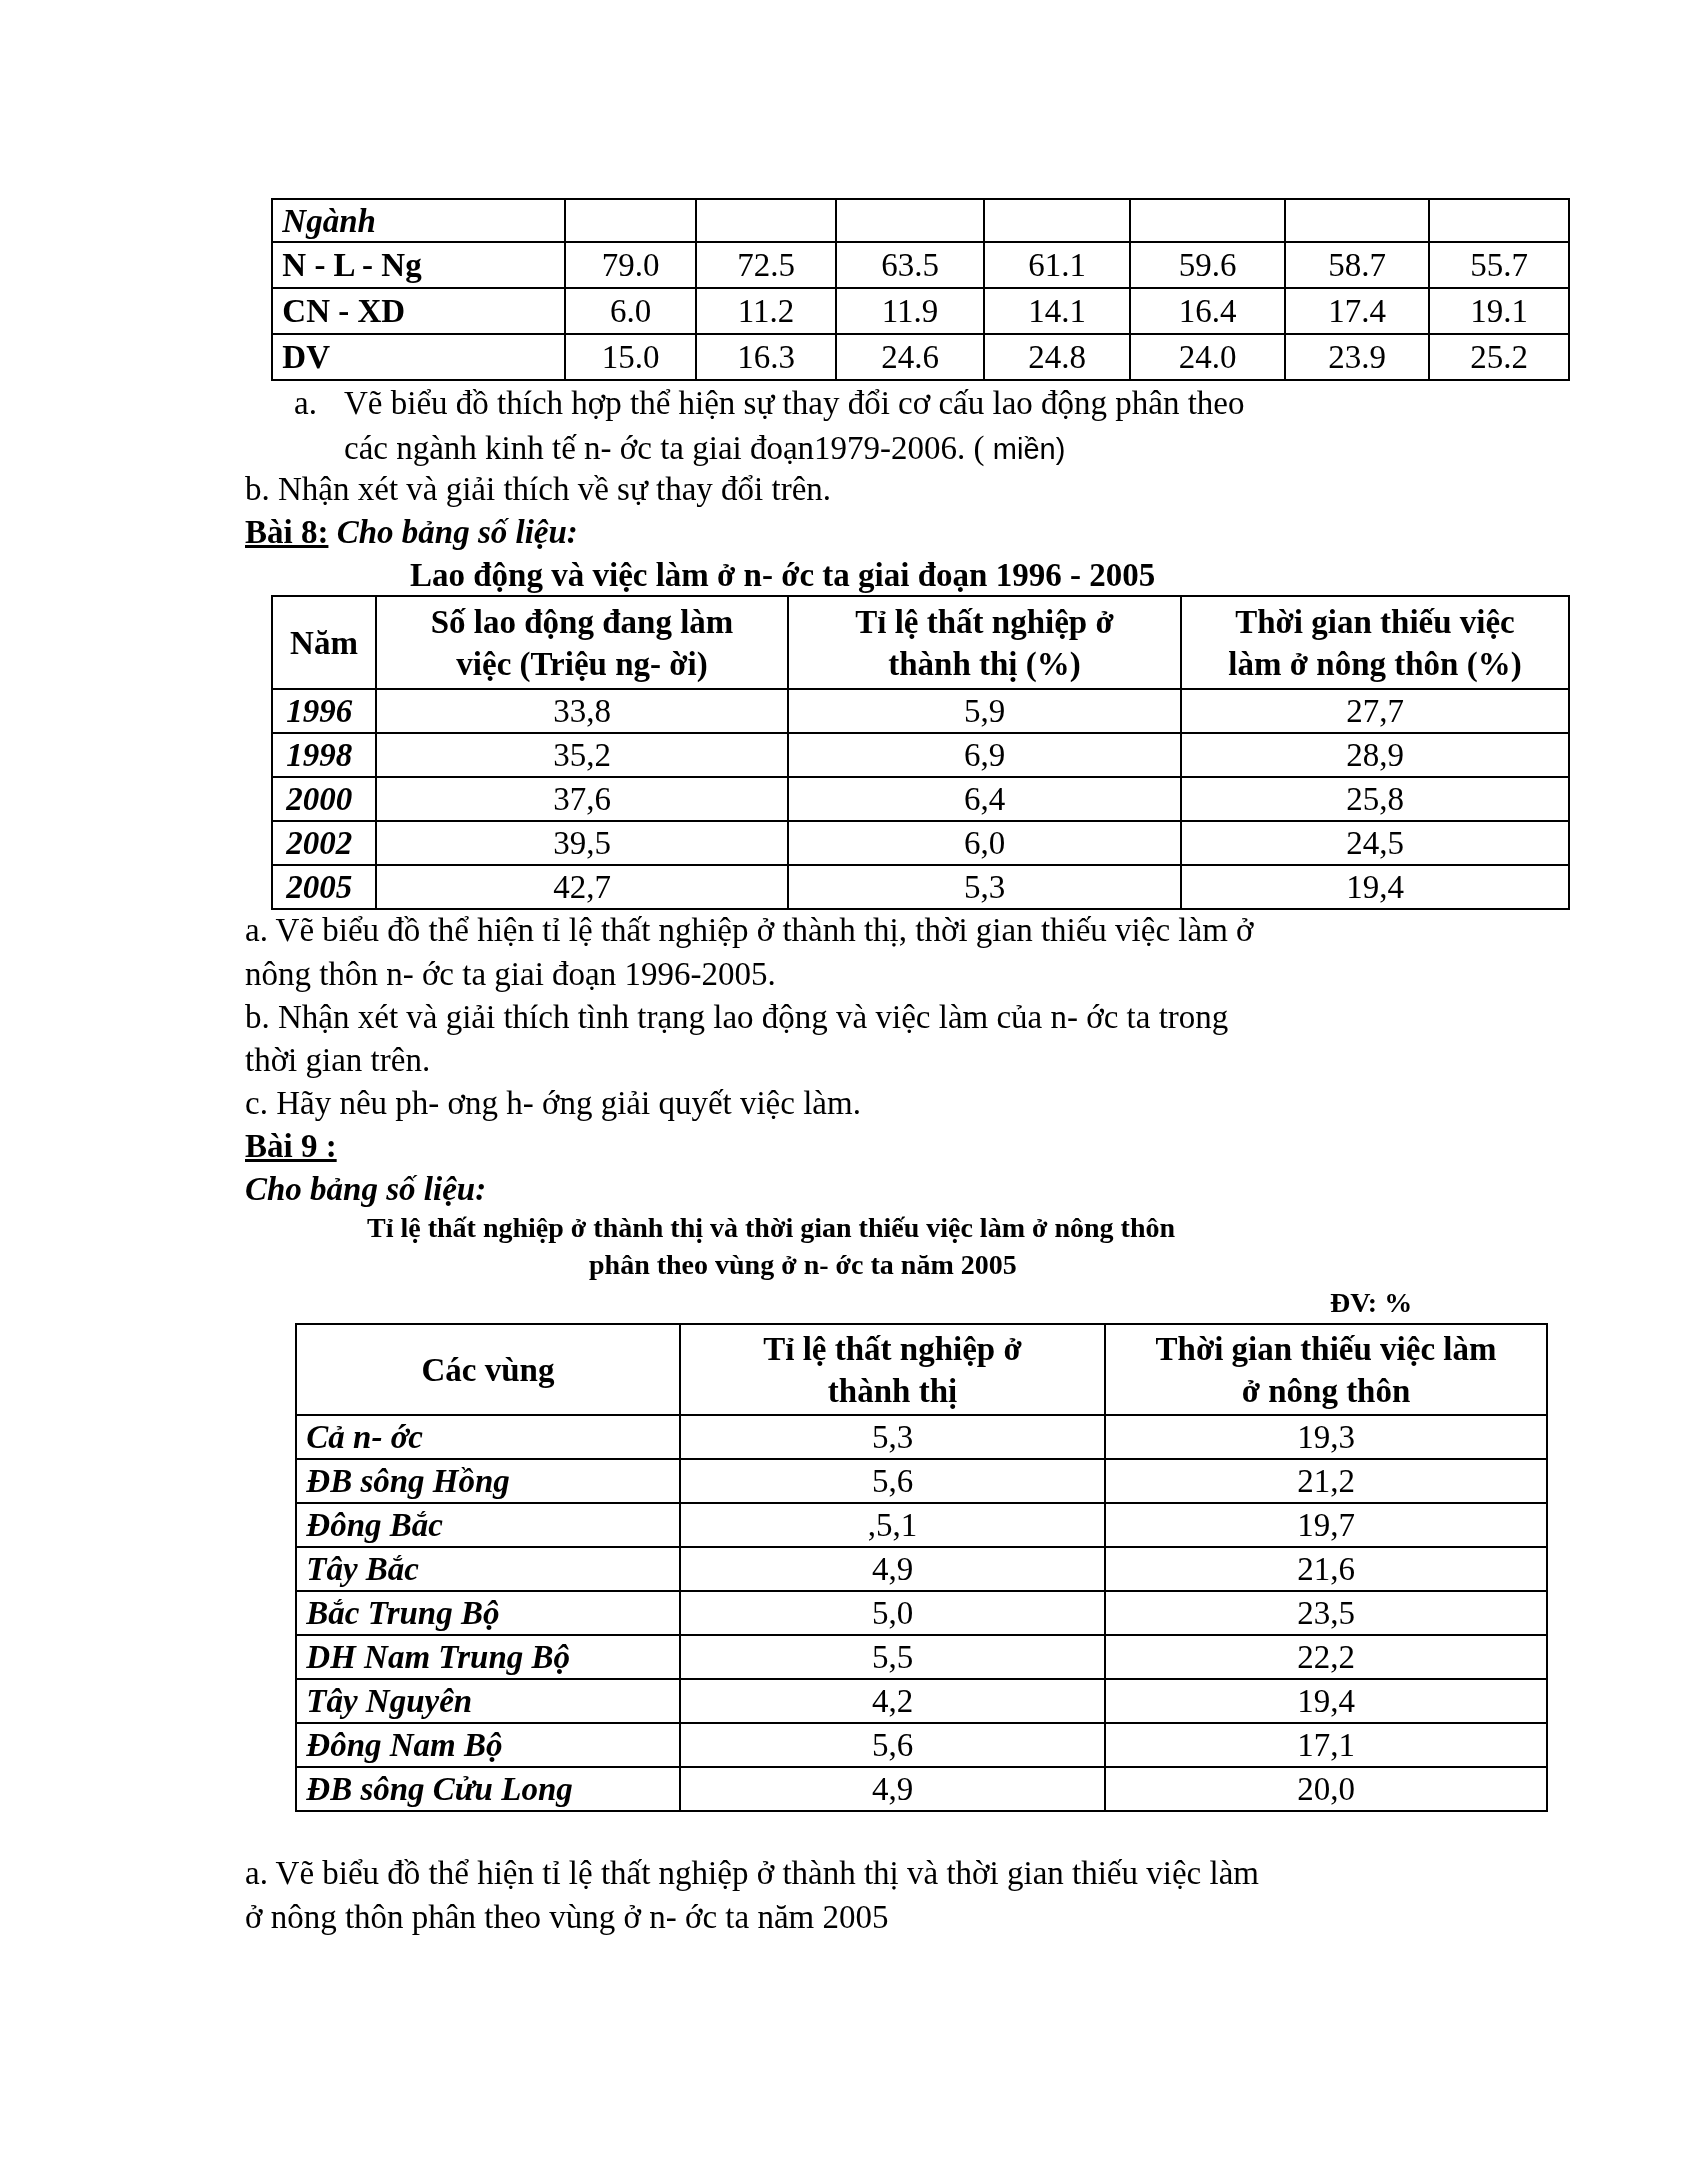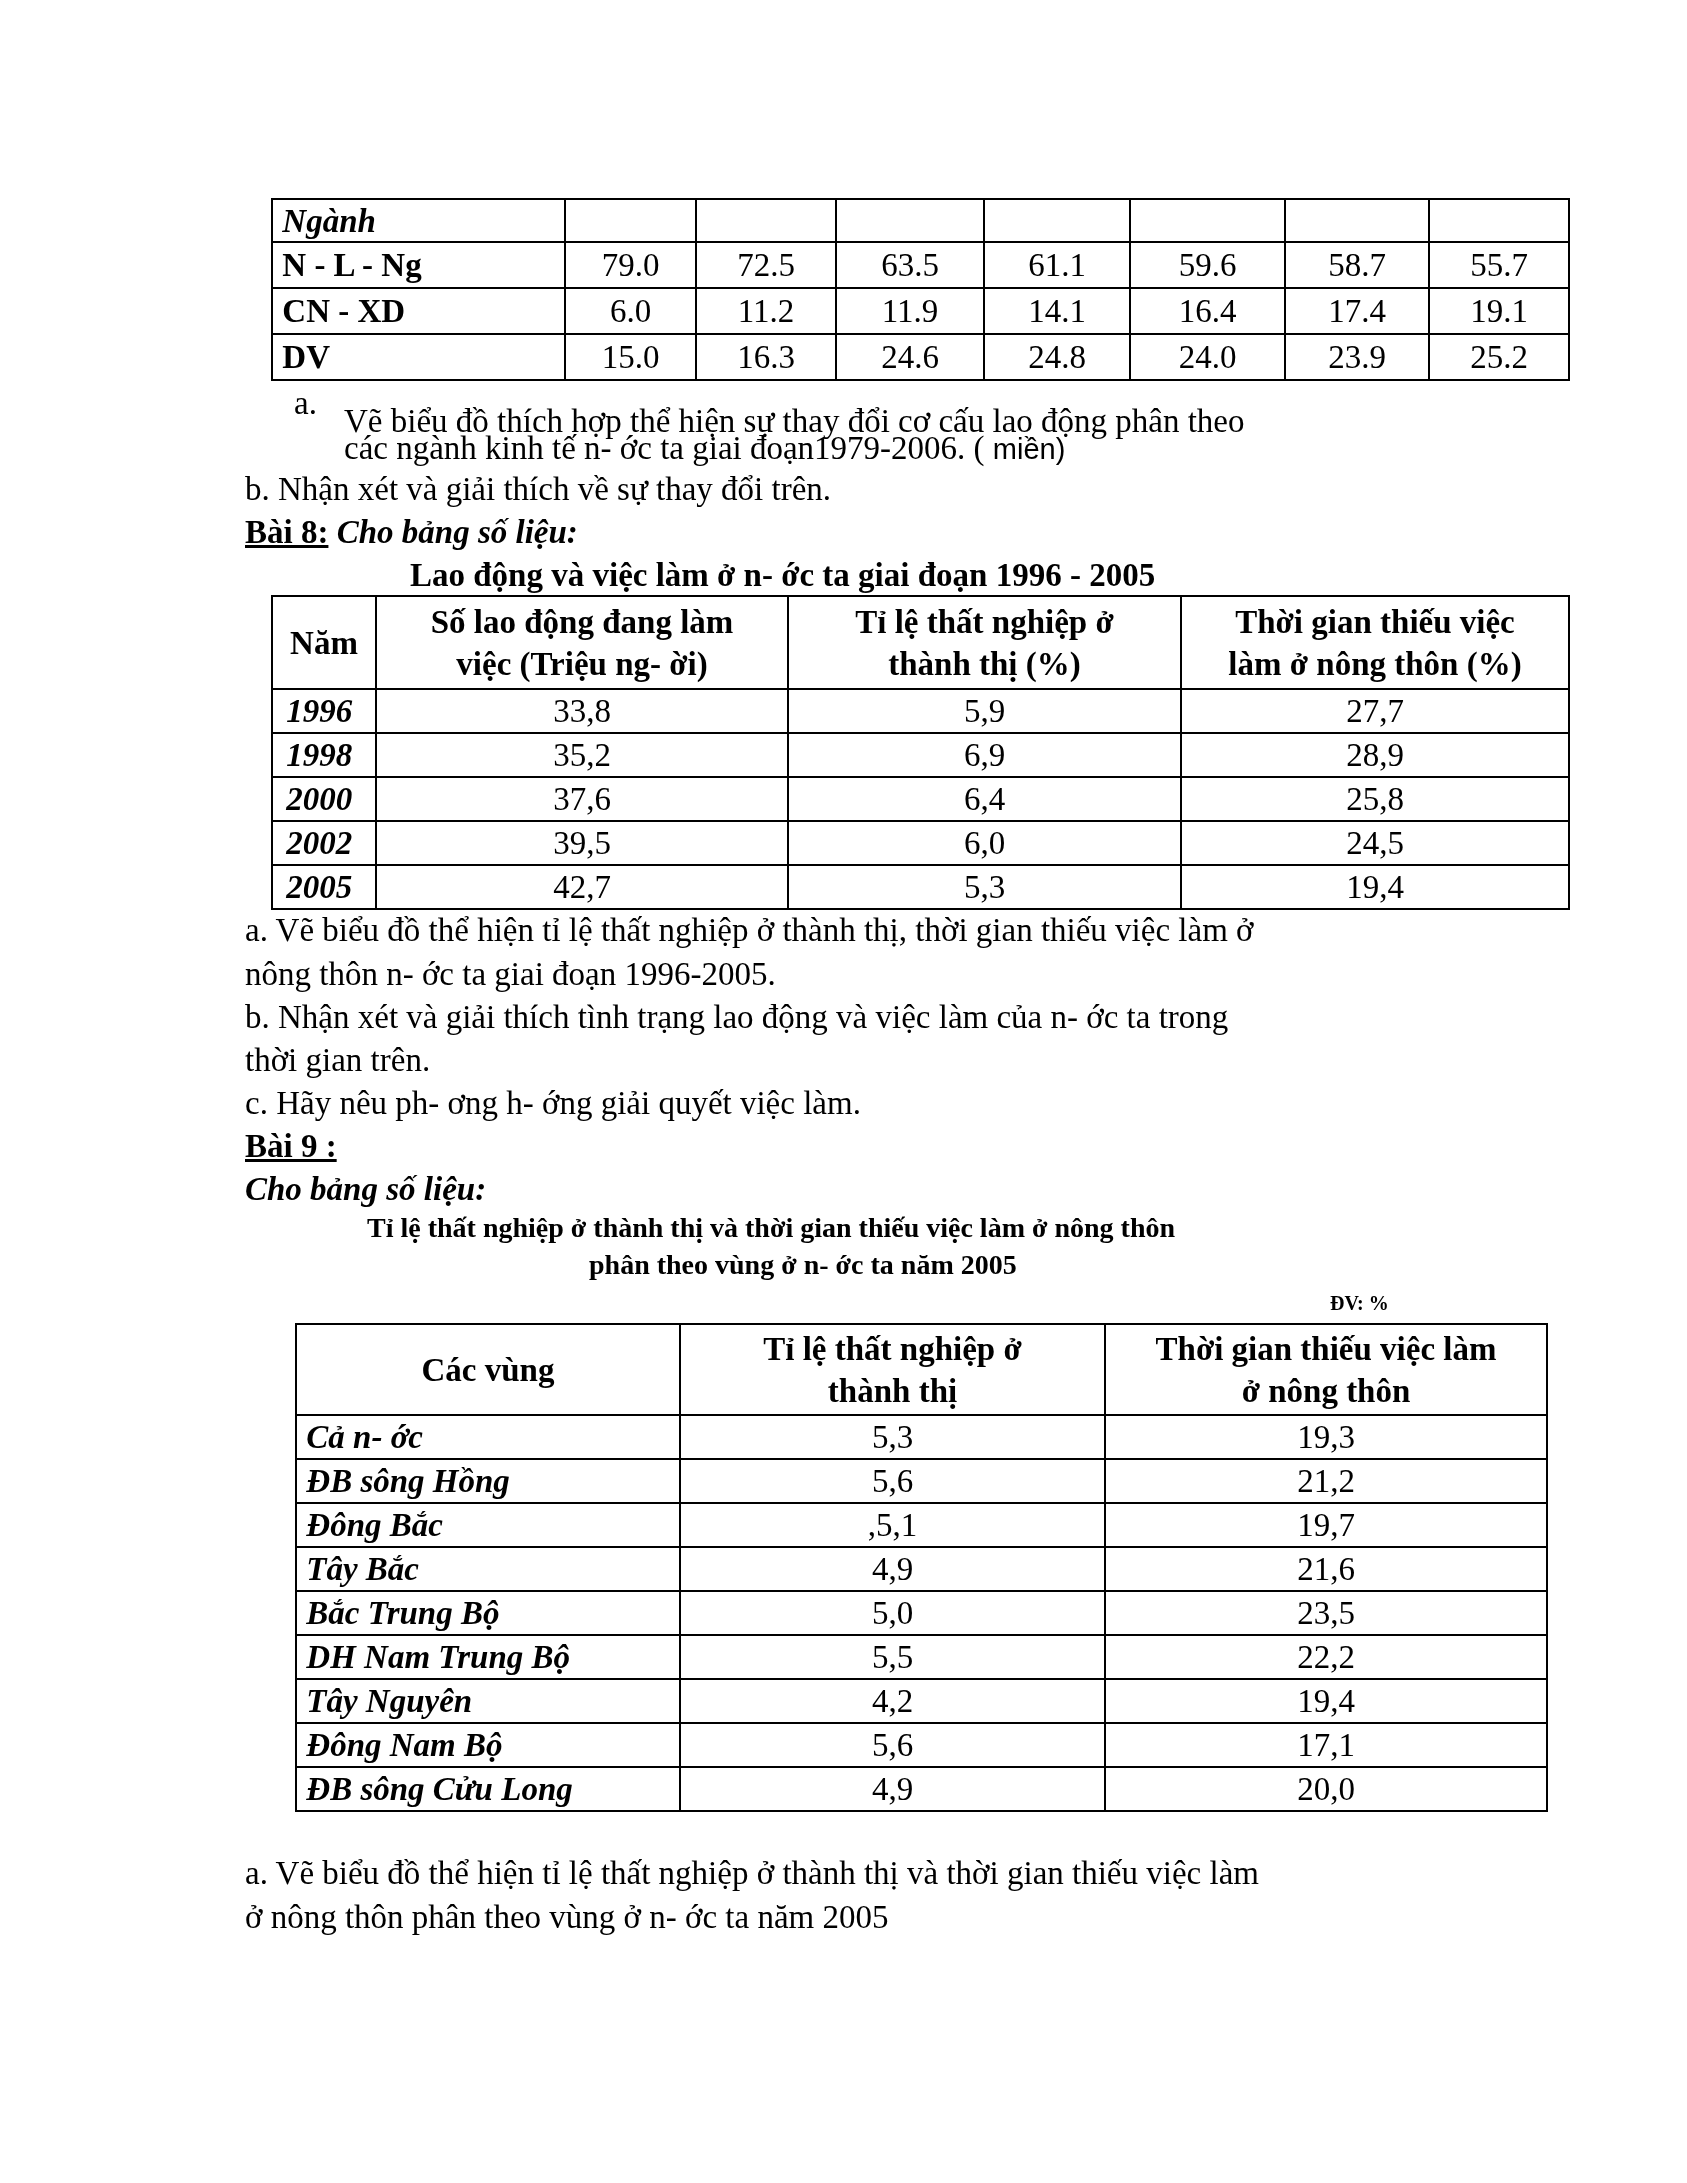--- a/index.html
+++ b/index.html
@@ -67,21 +67,21 @@
     <td class="num">24.6</td>
     <td class="num">24.8</td>
     <td class="num">24.0</td>
     <td class="num">23.9</td>
     <td class="num">25.2</td>
   </tr>
 </tbody>
   </table>
 
 <div class="line" style="left:294px; top:382px;">a.</div>
-<div class="line" style="left:344px; top:400px;text-align:right;">Vẽ biểu đồ thích hợp thể hiện sự thay đổi cơ cấu lao động phân theo</div>
+<div class="line" style="left:344px; top:382px;text-align:right;">Vẽ biểu đồ thích hợp thể hiện sự thay đổi cơ cấu lao động phân theo</div>
 <div class="line" style="left:344px; top:427px;">
   <span>các ngành kinh tế n- ớc ta giai đoạn1979-2006. (</span> <span class="sans">miền)</span>
 </div>
 <div class="line" style="left:245px; top:468px;">b. Nhận xét và giải thích về sự thay đổi trên.</div>
 
 <div class="line" style="left:245px; top:511px;">
   <span class="bold u">Bài 8:</span><span class="bold ital"> Cho bảng số liệu:</span>
 </div>
 <div class="line bold" style="left:410px; top:554px;">Lao động và việc làm ở n- ớc ta giai đoạn 1996 - 2005</div>
 
@@ -144,21 +144,21 @@
 <div class="line" style="left:245px; top:909px;">a. Vẽ biểu đồ thể hiện tỉ lệ thất nghiệp  ở thành thị, thời gian thiếu việc làm ở</div>
 <div class="line" style="left:245px; top:953px;">nông thôn n- ớc ta giai đoạn 1996-2005.</div>
 <div class="line" style="left:245px; top:996px;">b. Nhận xét và giải thích tình trạng lao động và việc làm của n- ớc ta trong</div>
 <div class="line" style="left:245px; top:1039px;">thời gian trên.</div>
 <div class="line" style="left:245px; top:1082px;">c. Hãy nêu ph- ơng h- ớng giải quyết việc làm.</div>
 
 <div class="line bold u" style="left:245px; top:1125px;">Bài 9 :</div>
 <div class="line bold ital" style="left:245px; top:1168px;">Cho bảng số liệu:</div>
 <div class="line bold" style="left:367px; top:1207px; font-size:28px;">Tỉ lệ thất nghiệp ở thành thị và thời gian thiếu việc làm ở nông thôn</div>
 <div class="line bold" style="left:589px; top:1244px; font-size:28px;">phân theo vùng ở n- ớc ta năm 2005</div>
-<div class="line bold" style="left:1330px; top:1282px; font-size:20px;">ĐV: %</div>
+<div class="line bold" style="left:1330px; top:1282px; font-size:28px;">ĐV: %</div>
 
 <table style="left:295px; top:1323px; width:1251px;">
   <colgroup>
     <col style="width:384px">
       <col style="width:425px">
       <col style="width:442px">
   </colgroup>
   <tbody>
       <tr style="height:91px">
     <td class="hdr">Các vùng</td>

